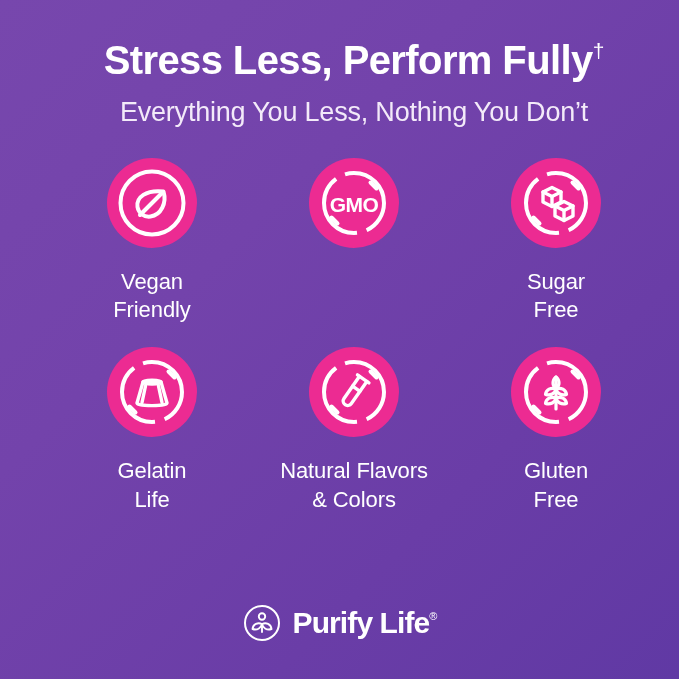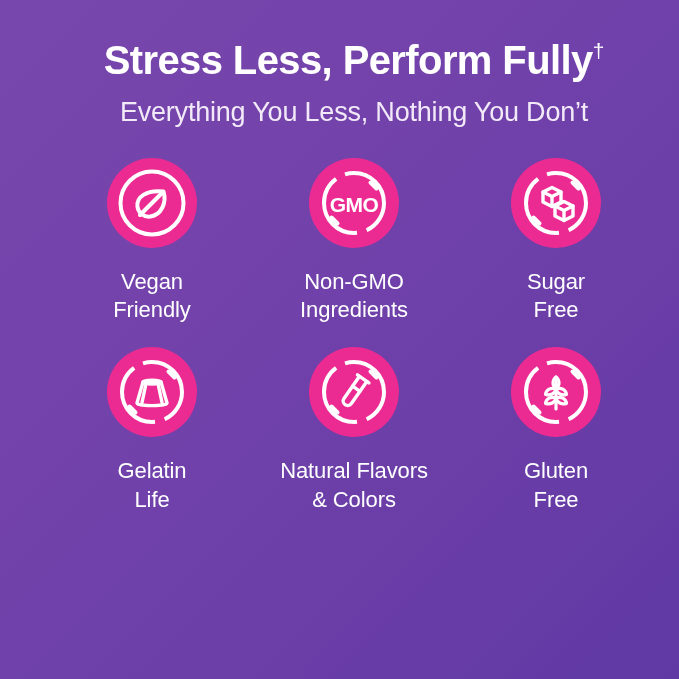--- a/index.html
+++ b/index.html
@@ -156,22 +156,20 @@
       <div class="badge-icon">
         <svg viewBox="0 0 90 90" aria-hidden="true">
 
           <circle cx="45" cy="45" r="30" fill="none" stroke="#ffffff" stroke-width="4" stroke-dasharray="78 10 78 10" stroke-dashoffset="44"></circle>
 
           <path d="M61.5 24.5 L67.5 30.5" stroke="#ffffff" stroke-width="4" stroke-linecap="round" fill="none"></path>
           <path d="M22.5 59.5 L28.5 65.5" stroke="#ffffff" stroke-width="4" stroke-linecap="round" fill="none"></path>
           <text x="45" y="53.5" text-anchor="middle" fill="#ffffff" font-family="Liberation Sans, sans-serif" font-size="21" font-weight="bold" letter-spacing="-0.5">GMO</text>
         </svg>
       </div>
-      <div class="badge-label">Non-GMO
-Ingredients</div>
     </div>
 
     <div class="badge">
       <div class="badge-icon">
         <svg viewBox="0 0 90 90" aria-hidden="true">
           <circle cx="45" cy="45" r="30" fill="none" stroke="#ffffff" stroke-width="4" stroke-dasharray="78 10 78 10" stroke-dashoffset="44"></circle>
           <path d="M61.5 24.5 L67.5 30.5" stroke="#ffffff" stroke-width="4" stroke-linecap="round" fill="none"></path>
           <path d="M22.5 59.5 L28.5 65.5" stroke="#ffffff" stroke-width="4" stroke-linecap="round" fill="none"></path>
           <g fill="none" stroke="#ffffff" stroke-width="3.4" stroke-linejoin="round" stroke-linecap="round">
 
@@ -246,14 +244,28 @@
             <path d="M45 51 C50 49 55 51.5 55.5 56.5 C50.5 58 46 55.5 45 51 Z"></path>
           </g>
         </svg>
       </div>
       <div class="badge-label">Gluten
 Free</div>
     </div>
 
   </div>
 
+  <div class="footer">
+    <span class="logo-mark">
+      <svg viewBox="0 0 40 40" aria-hidden="true">
+        <circle cx="20" cy="20" r="17" fill="none" stroke="#ffffff" stroke-width="2"></circle>
+        <circle cx="20" cy="13.5" r="3.2" fill="none" stroke="#ffffff" stroke-width="1.9"></circle>
+        <g fill="none" stroke="#ffffff" stroke-width="1.9" stroke-linejoin="round" stroke-linecap="round">
+          <path d="M20 21 C16 19 11 21 10.5 26 C15 27.5 19 25.5 20 21 Z"></path>
+          <path d="M20 21 C24 19 29 21 29.5 26 C25 27.5 21 25.5 20 21 Z"></path>
+          <path d="M20 21 L20 29"></path>
+        </g>
+      </svg>
+    </span>
+    <span class="logo-text"><span>Purify Life</span><span class="logo-reg">®</span></span>
+  </div>
 
 </div>
 
 </body></html>

